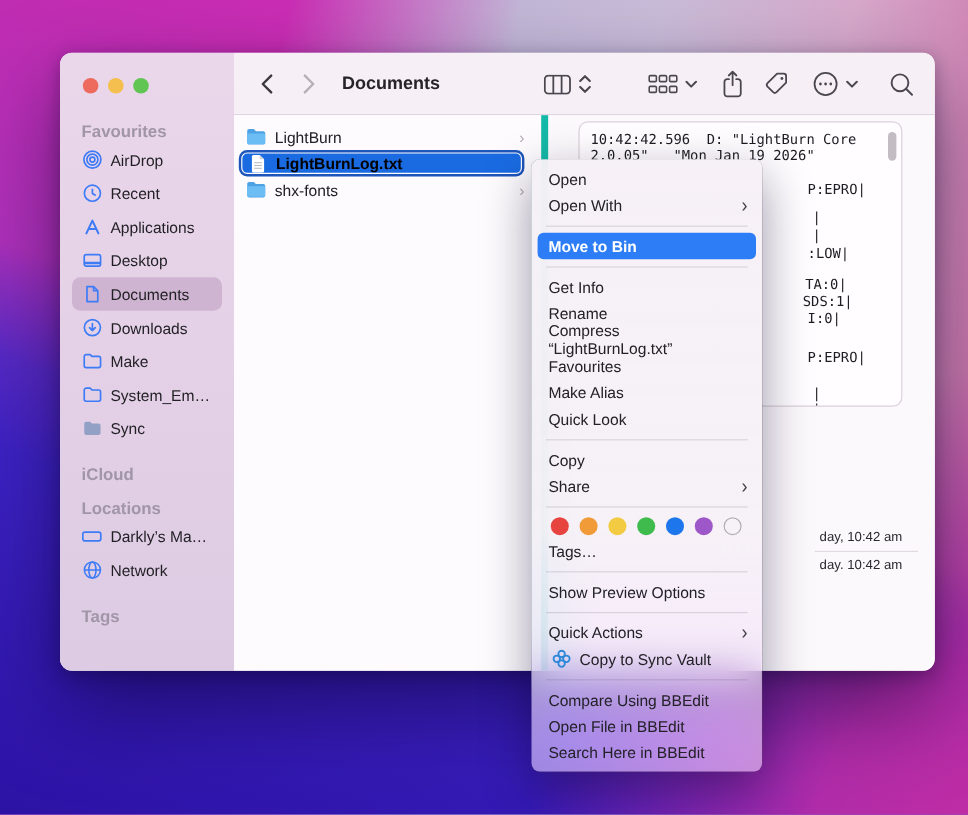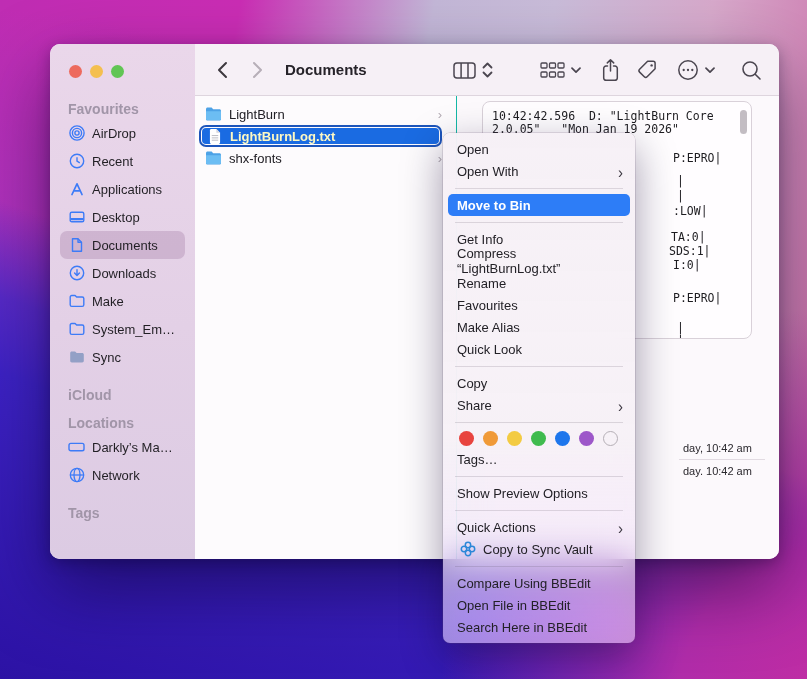--- a/index.html
+++ b/index.html
@@ -30,26 +30,26 @@
   .sb-ic{width:17px;height:17px;flex:0 0 17px;display:flex;align-items:center;justify-content:center;color:#3d7bf7;}
   .sb-ic svg{display:block;}
 
   .main{position:absolute;left:145px;top:0;right:0;bottom:0;}
   .toolbar{position:absolute;left:0;top:0;right:0;height:51px;background:#f6f0f6;border-bottom:1px solid #ded5de;}
   .tb{position:absolute;color:#4b4650;display:flex;align-items:center;justify-content:center;}
   .tb svg{display:block;}
   .tb-title{position:absolute;left:90px;top:0;height:51px;display:flex;align-items:center;font-size:15px;font-weight:bold;color:#262329;}
 
   
-  .filecol{position:absolute;left:0;top:52px;width:262px;bottom:0;background:#fdfbfd;border-right:1px solid #14b8a6;padding-top:7px;box-sizing:border-box;}
+  .filecol{position:absolute;left:0;top:52px;width:262px;bottom:0;background:#fdfbfd;border-right:6px solid #14b8a6;padding-top:7px;box-sizing:border-box;}
   .frow{height:22px;display:flex;align-items:center;gap:7px;padding:0 14px 0 10px;font-size:13px;color:#222026;}
   .frow .fchev{margin-left:auto;color:#b3abb3;font-size:13px;line-height:1;}
   .frow-sel-ring{height:22px;margin:0 14px 0 4px;border:2px solid #1d55bb;border-radius:7px;box-sizing:border-box;padding:1px;}
   .frow-sel{height:16px;background:#1a6be2;border-radius:4px;display:flex;align-items:center;gap:7px;padding:0 8px 0 4px;}
-  .frow-sel .fname{color:#fef9c3;font-weight:bold;font-size:13px;}
+  .frow-sel .fname{color:#000000;font-weight:bold;font-size:13px;}
   .fic{width:17px;height:16px;display:flex;align-items:center;justify-content:center;}
 
   
   .preview{position:absolute;left:262px;top:52px;right:0;bottom:0;background:#fcf9fc;}
   .pbox{position:absolute;left:25px;top:5px;width:270px;height:238px;background:#fffdff;border:1px solid #d9d1d9;border-radius:8px;box-sizing:border-box;overflow:hidden;}
   .pline{position:absolute;left:9px;font-family:"DejaVu Sans Mono",monospace;font-size:11.5px;line-height:13px;color:#1d1c20;white-space:pre;}
   .pfrag{position:absolute;font-family:"DejaVu Sans Mono",monospace;font-size:11.5px;line-height:13px;color:#1d1c20;white-space:pre;}
   .pscroll{position:absolute;right:4px;top:8px;width:7px;height:24px;border-radius:4px;background:#c3bdc3;}
   .pmeta{position:absolute;font-size:11px;color:#2a282d;}
   .pmeta-div{position:absolute;height:1px;background:#e2dbe2;}
@@ -338,24 +338,24 @@
       </div>
     <div class="mdiv"></div>
     <div class="mi highlight">
         <span>Move to Bin</span>
       </div>
     <div class="mdiv"></div>
     <div class="mi">
         <span>Get Info</span>
       </div>
     <div class="mi">
+        <span>Rename</span>
+      </div>
+    <div class="mi">
         <span>Compress “LightBurnLog.txt”</span>
-      </div>
-    <div class="mi">
-        <span>Rename</span>
       </div>
     <div class="mi">
         <span>Favourites</span>
       </div>
     <div class="mi">
         <span>Make Alias</span>
       </div>
     <div class="mi">
         <span>Quick Look</span>
       </div>

